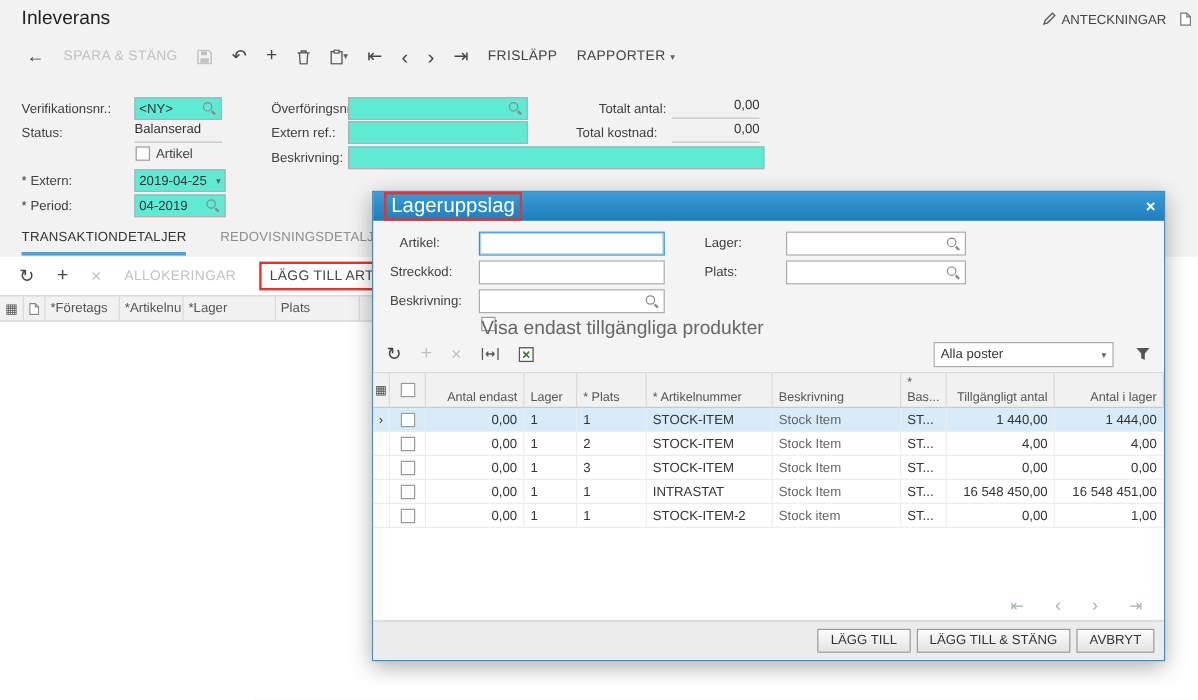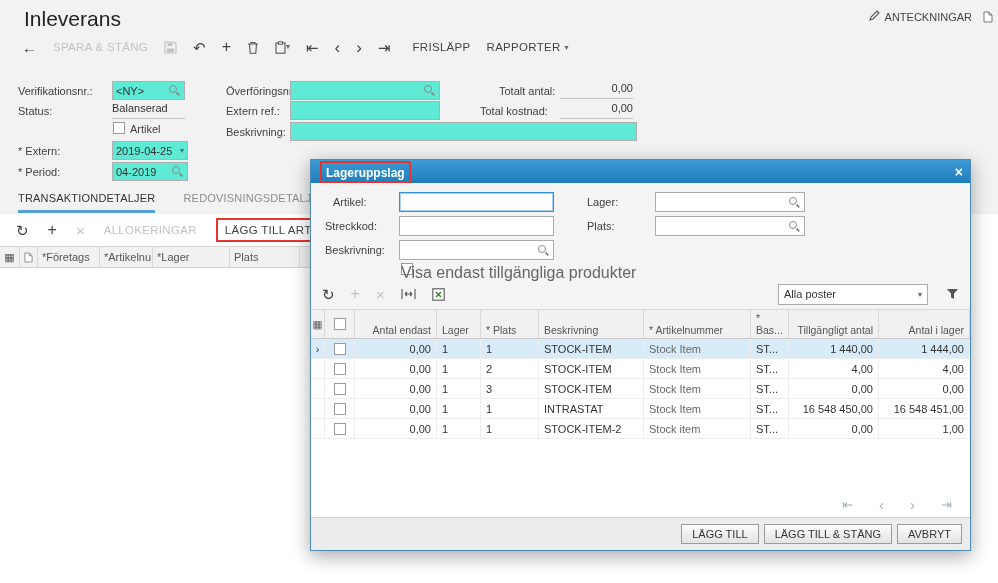--- a/index.html
+++ b/index.html
@@ -1,19 +1,19 @@
 <!DOCTYPE html>
 <html><head>
 <meta charset="utf-8">
 <style>
   *{margin:0;padding:0;box-sizing:border-box}
   body{font-family:"Liberation Sans",sans-serif;background:#fff}
   .screen{position:relative;width:998px;height:583px;background:#f2f2f2;overflow:hidden;color:#333;cursor:default}
   
-  .page-title{position:absolute;left:24px;top:7px;font-size:21px;color:#222}
+  .page-title{position:absolute;left:18px;top:7px;font-size:16px;color:#222}
   .tb-right{position:absolute;right:26px;top:10px;display:flex;align-items:center;gap:5px;font-size:11px;color:#444;cursor:pointer}
   .corner-icon{position:absolute;right:5px;top:9px;cursor:pointer}
   
   .toolbar{position:absolute;top:32px;left:0;right:0;height:30px;display:flex;align-items:center;padding-left:22px;gap:16px}
   .ti{font-size:15px;color:#444;cursor:pointer;line-height:1;display:flex;align-items:center}
   .ti.dis{color:#c2c2c2}
   .ttext{font-size:11.5px;color:#444;cursor:pointer;letter-spacing:.3px;display:flex;align-items:center;gap:4px}
   .ttext.dis{color:#c2c2c2}
   .caret{font-size:8px;color:#666}
   
@@ -33,21 +33,21 @@
   
   .content{position:absolute;top:214px;left:0;right:0;bottom:0;background:#fff}
   .grid-toolbar{display:flex;align-items:center;height:32px;padding-left:16px;gap:19px}
   .annot{border:2px solid #e8322c;padding:4px 7px;display:inline-flex}
   .grid-header{display:flex;width:970px;height:22px;background:#f1f1f1;border-top:1px solid #d4d4d4;border-bottom:1px solid #d4d4d4;font-size:11px;color:#555}
   .gh{display:flex;align-items:center;padding:0 4px;border-right:1px solid #d9d9d9;height:100%}
   
   .modal{position:absolute;left:310px;top:159px;width:661px;height:392px;background:#f4f4f4;border:1px solid #4c8ab5;box-shadow:0 5px 18px rgba(0,0,0,.35);display:flex;flex-direction:column}
   .modal-header{flex:0 0 23px;background:linear-gradient(#3d9cd6,#1e7dbb);display:flex;align-items:center;padding:0 7px}
   .modal-title-box{border:2px solid #e8322c;padding:0 4px;margin-left:2px}
-  .modal-title{color:#fff;font-size:12px;font-weight:bold}
+  .modal-title{color:#fff;font-size:17px;font-weight:normal}
   .modal-close{margin-left:auto;color:#fff;font-size:14px;cursor:pointer;font-weight:bold}
   .modal-filter{position:relative;flex:0 0 96px;font-size:11px}
   .mfield{position:absolute;display:flex;align-items:center;height:20px;background:#fff;border:1px solid #ababab;padding:0 3px}
   .mfield input{border:0;outline:0;background:transparent;flex:1;min-width:0;font:inherit;height:100%}
   .mfield.focus{border:1px solid #2f93d0;box-shadow:inset 0 0 0 1px #a8d4f0}
   .mgrid-toolbar{flex:0 0 30px;display:flex;align-items:center;gap:16px;padding:0 11px}
   .mselect{margin-left:auto;width:150px;height:21px;background:#fff;border:1px solid #ababab;display:flex;align-items:center;justify-content:space-between;padding:0 5px;font-size:11px;cursor:pointer}
   .grid-cols{display:grid;grid-template-columns:14px 30px 82px 44px 58px 105px 107px 38px 90px 1fr}
   .mgh{flex:0 0 30px;background:#f1f1f1;border-top:1px solid #d9d9d9;border-bottom:1px solid #c9c9c9;font-size:10.5px;color:#555}
   .mgh>div{border-right:1px solid #d9d9d9;padding:2px 5px;display:flex;align-items:flex-end;line-height:1.15}
@@ -101,21 +101,21 @@
         <svg width="11" height="13" viewBox="0 0 11 13">
           <rect x="1" y="2" width="9" height="10.2" fill="none" stroke="#555" stroke-width="1.1"></rect>
           <rect x="3.5" y="0.8" width="4" height="2.4" fill="#fff" stroke="#555" stroke-width="1"></rect>
         </svg>
         <span class="caret">▾</span>
       </span>
     <span class="ti">⇤</span>
     <span class="ti" style="font-size:17px">‹</span>
     <span class="ti" style="font-size:17px">›</span>
     <span class="ti">⇥</span>
-    <span class="ttext" style="margin-left:6px">FRISLÄPP</span>
+    <span class="ttext" style="margin-left:0">FRISLÄPP</span>
     <span class="ttext">
         <span>RAPPORTER</span>
         <span class="caret">▾</span>
       </span>
   </div>
 
   <div class="lbl" style="left:18px;top:85px">Verifikationsnr.:</div>
   <div class="field" style="left:112px;top:81px;width:73px">
     <span>&lt;NY&gt;</span>
       <span class="sp"></span>
@@ -251,22 +251,22 @@
     </div>
 
     <div class="grid-cols mgh">
       <div class="ctr" style="align-items:center">▦</div>
       <div class="ctr" style="align-items:center">
           <span class="chk"></span>
         </div>
       <div class="num">Antal endast</div>
       <div>Lager</div>
       <div>* Plats</div>
+      <div>* Artikelnummer</div>
       <div>Beskrivning</div>
-      <div>* Artikelnummer</div>
       <div>* Bas...</div>
       <div class="num">Tillgängligt antal</div>
       <div class="num">Antal i lager</div>
     </div>
 
     <div class="grid-cols mrow sel">
       <div class="ctr">›</div>
       <div class="ctr">
           <span class="chk"></span>
         </div>

